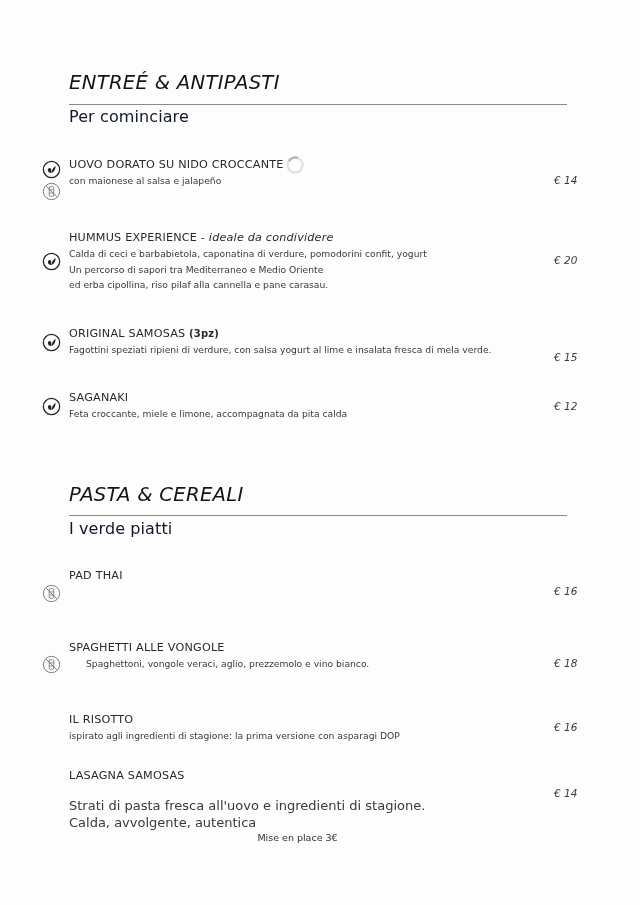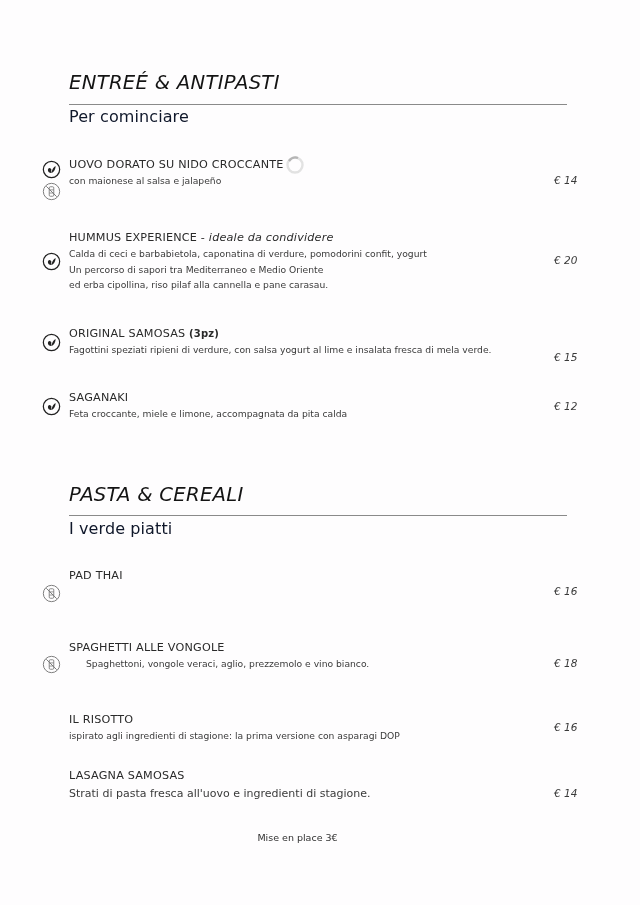--- a/index.html
+++ b/index.html
@@ -24,21 +24,21 @@
     .item-name {
       position: absolute; left: 69px;
       font-size: 11.2px; color: #2a2a2a; letter-spacing: 0.2px; white-space: nowrap;
     }
     .item-name .italic { font-style: italic; }
     .item-name .small { font-size: 10px; font-weight: bold; }
     .item-desc {
       position: absolute; left: 69px;
       font-size: 9.2px; color: #3a3a3a; line-height: 15.5px; white-space: nowrap;
     }
-    .item-desc.big { font-size: 11px; line-height: 17px; }
+    .item-desc.big { font-size: 13px; line-height: 17px; margin-top: 12px; }
     .price {
       position: absolute; left: 554px;
       font-size: 10.5px; color: #3a3a3a; font-style: italic; white-space: nowrap;
     }
 
     .icon {
       position: absolute; left: 42px; width: 19px; height: 19px;
       display: flex; align-items: center; justify-content: center;
     }
     .icon svg { width: 19px; height: 19px; display: block; }
@@ -185,18 +185,19 @@
     <div class="item-desc" style="top:728px;">
       <div>ispirato agli ingredienti di stagione: la prima versione con asparagi DOP</div>
     </div>
     <div class="price" style="top:721px;">€ 16</div>
   </div>
 
   <div>
     <div class="item-name" style="top:769px;">LASAGNA SAMOSAS</div>
     <div class="item-desc big" style="top:785px;">
       <div>Strati di pasta fresca all'uovo e ingredienti di stagione.</div>
+      <div>Calda, avvolgente, autentica</div>
     </div>
     <div class="price" style="top:787px;">€ 14</div>
   </div>
 </div>
 
 <div class="footer-note">Mise en place 3€</div>
 
 </body></html>

